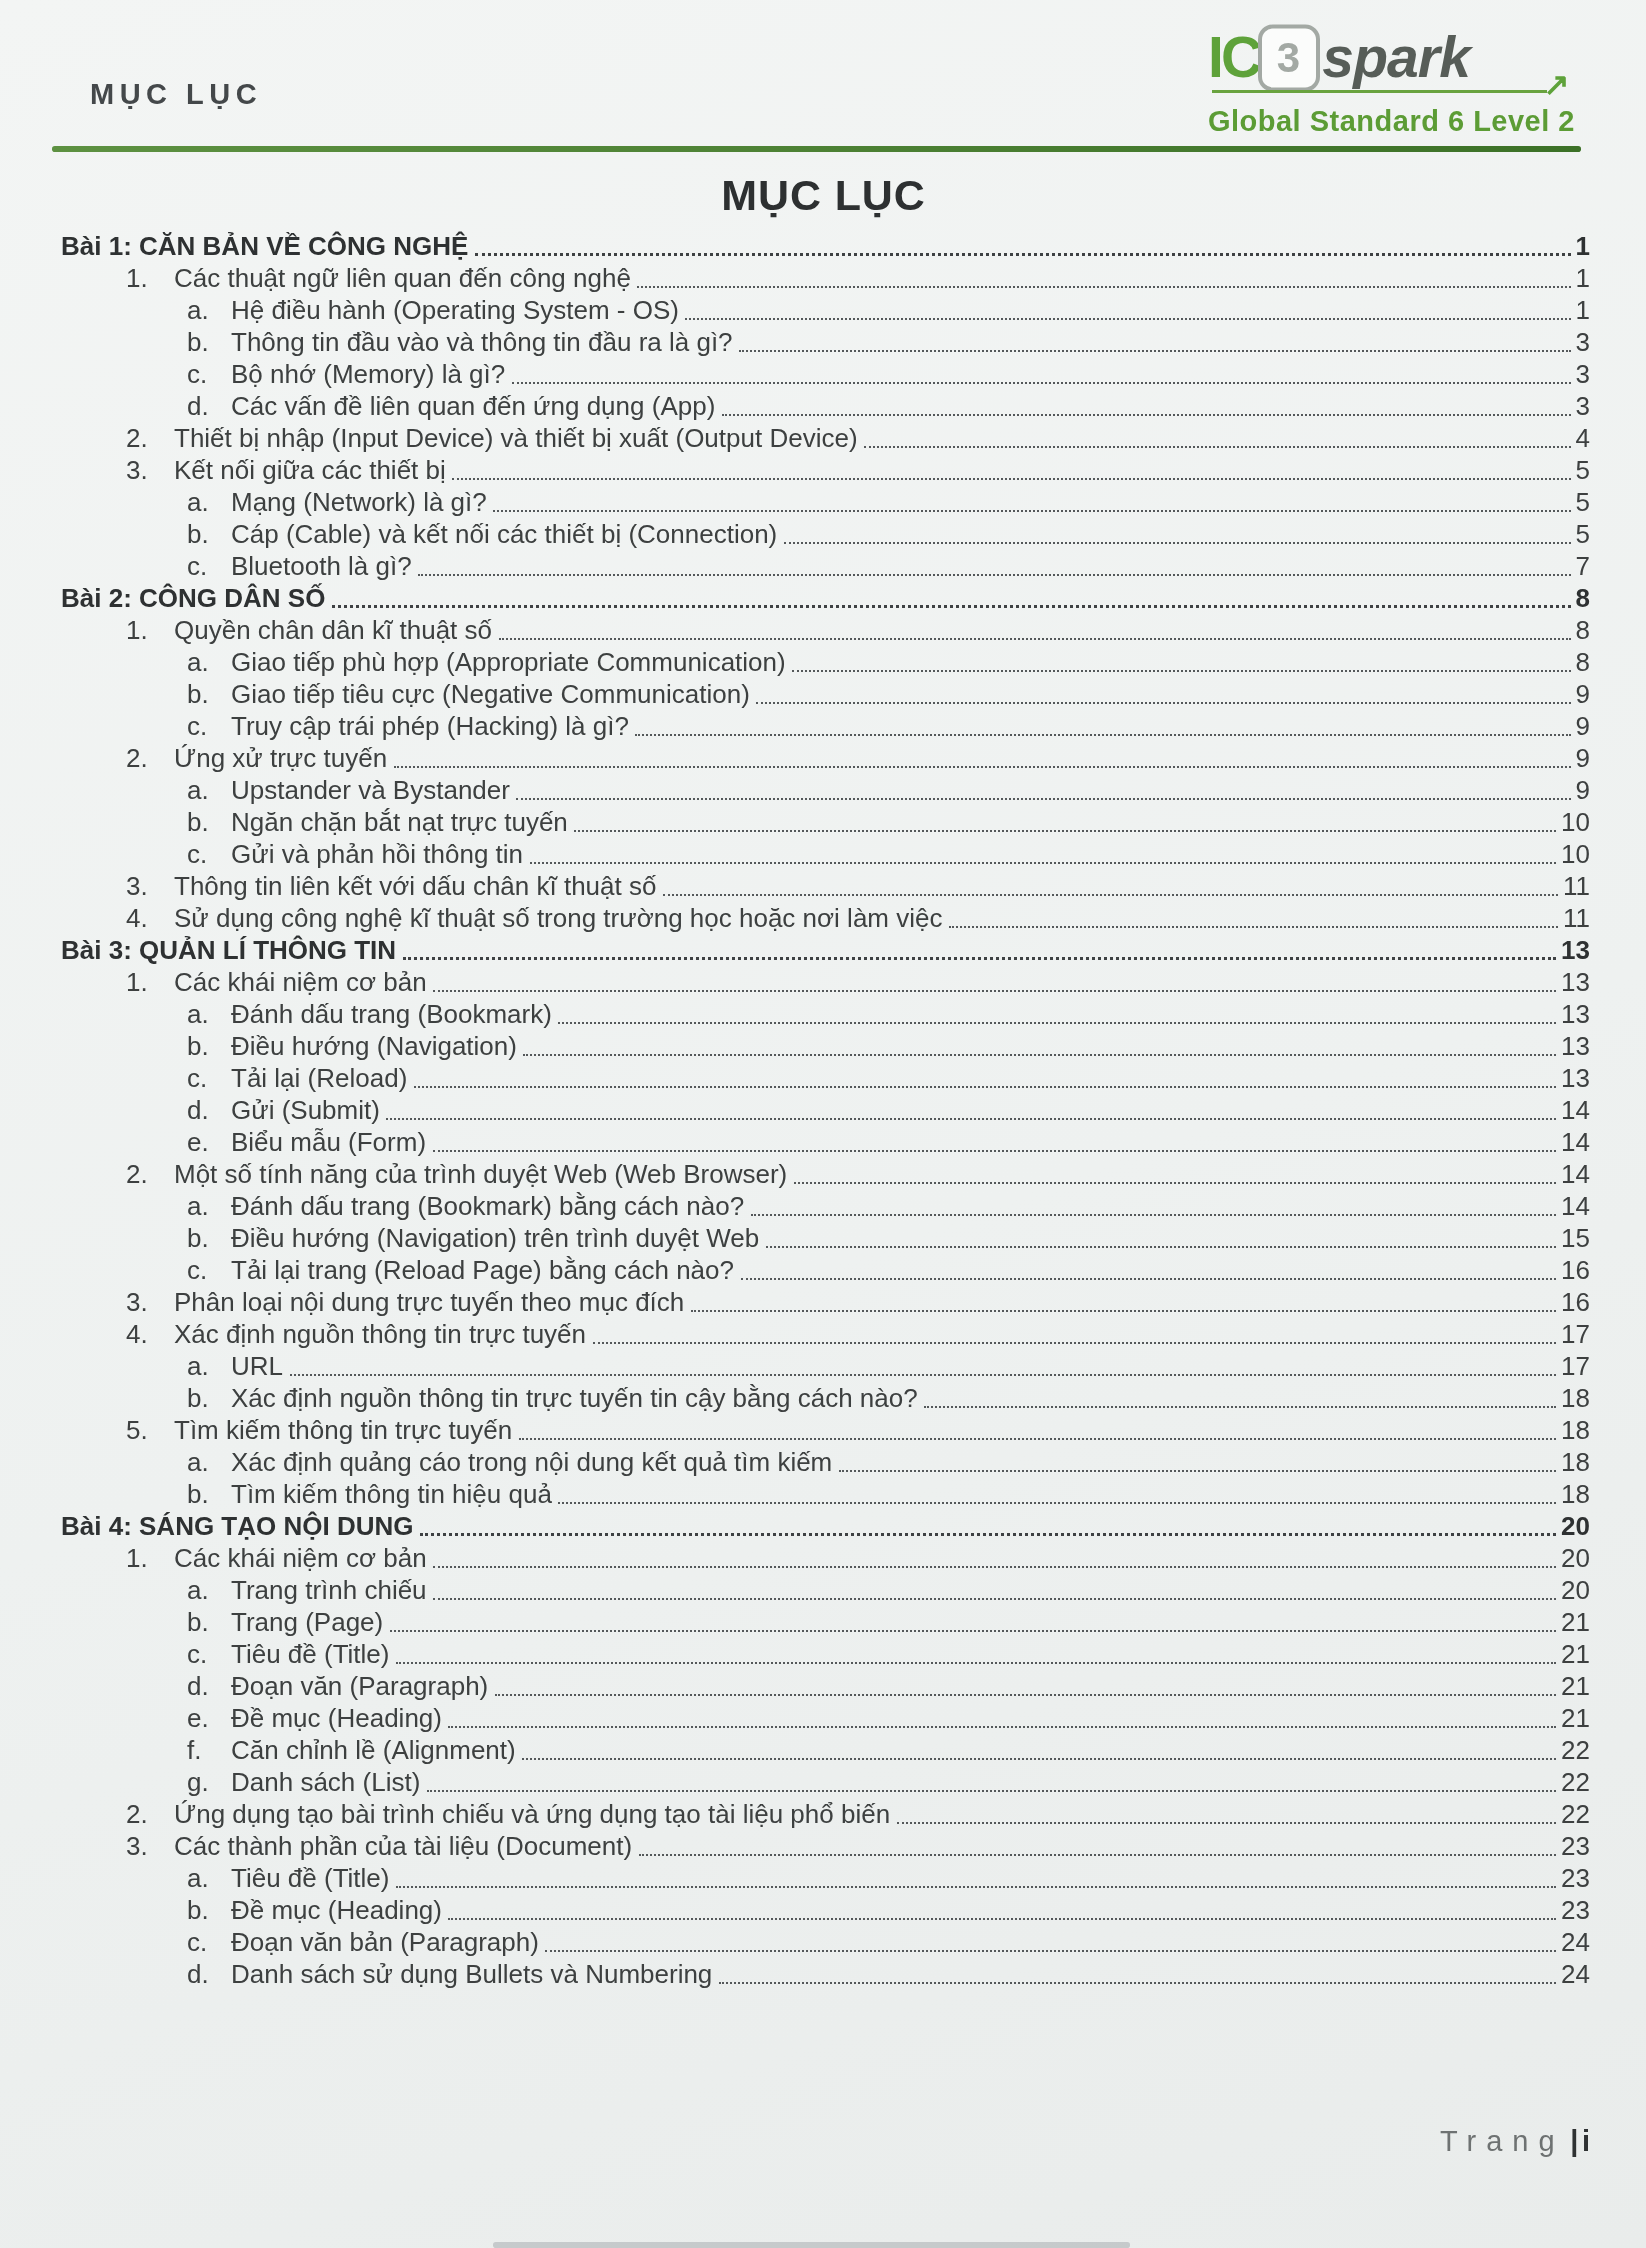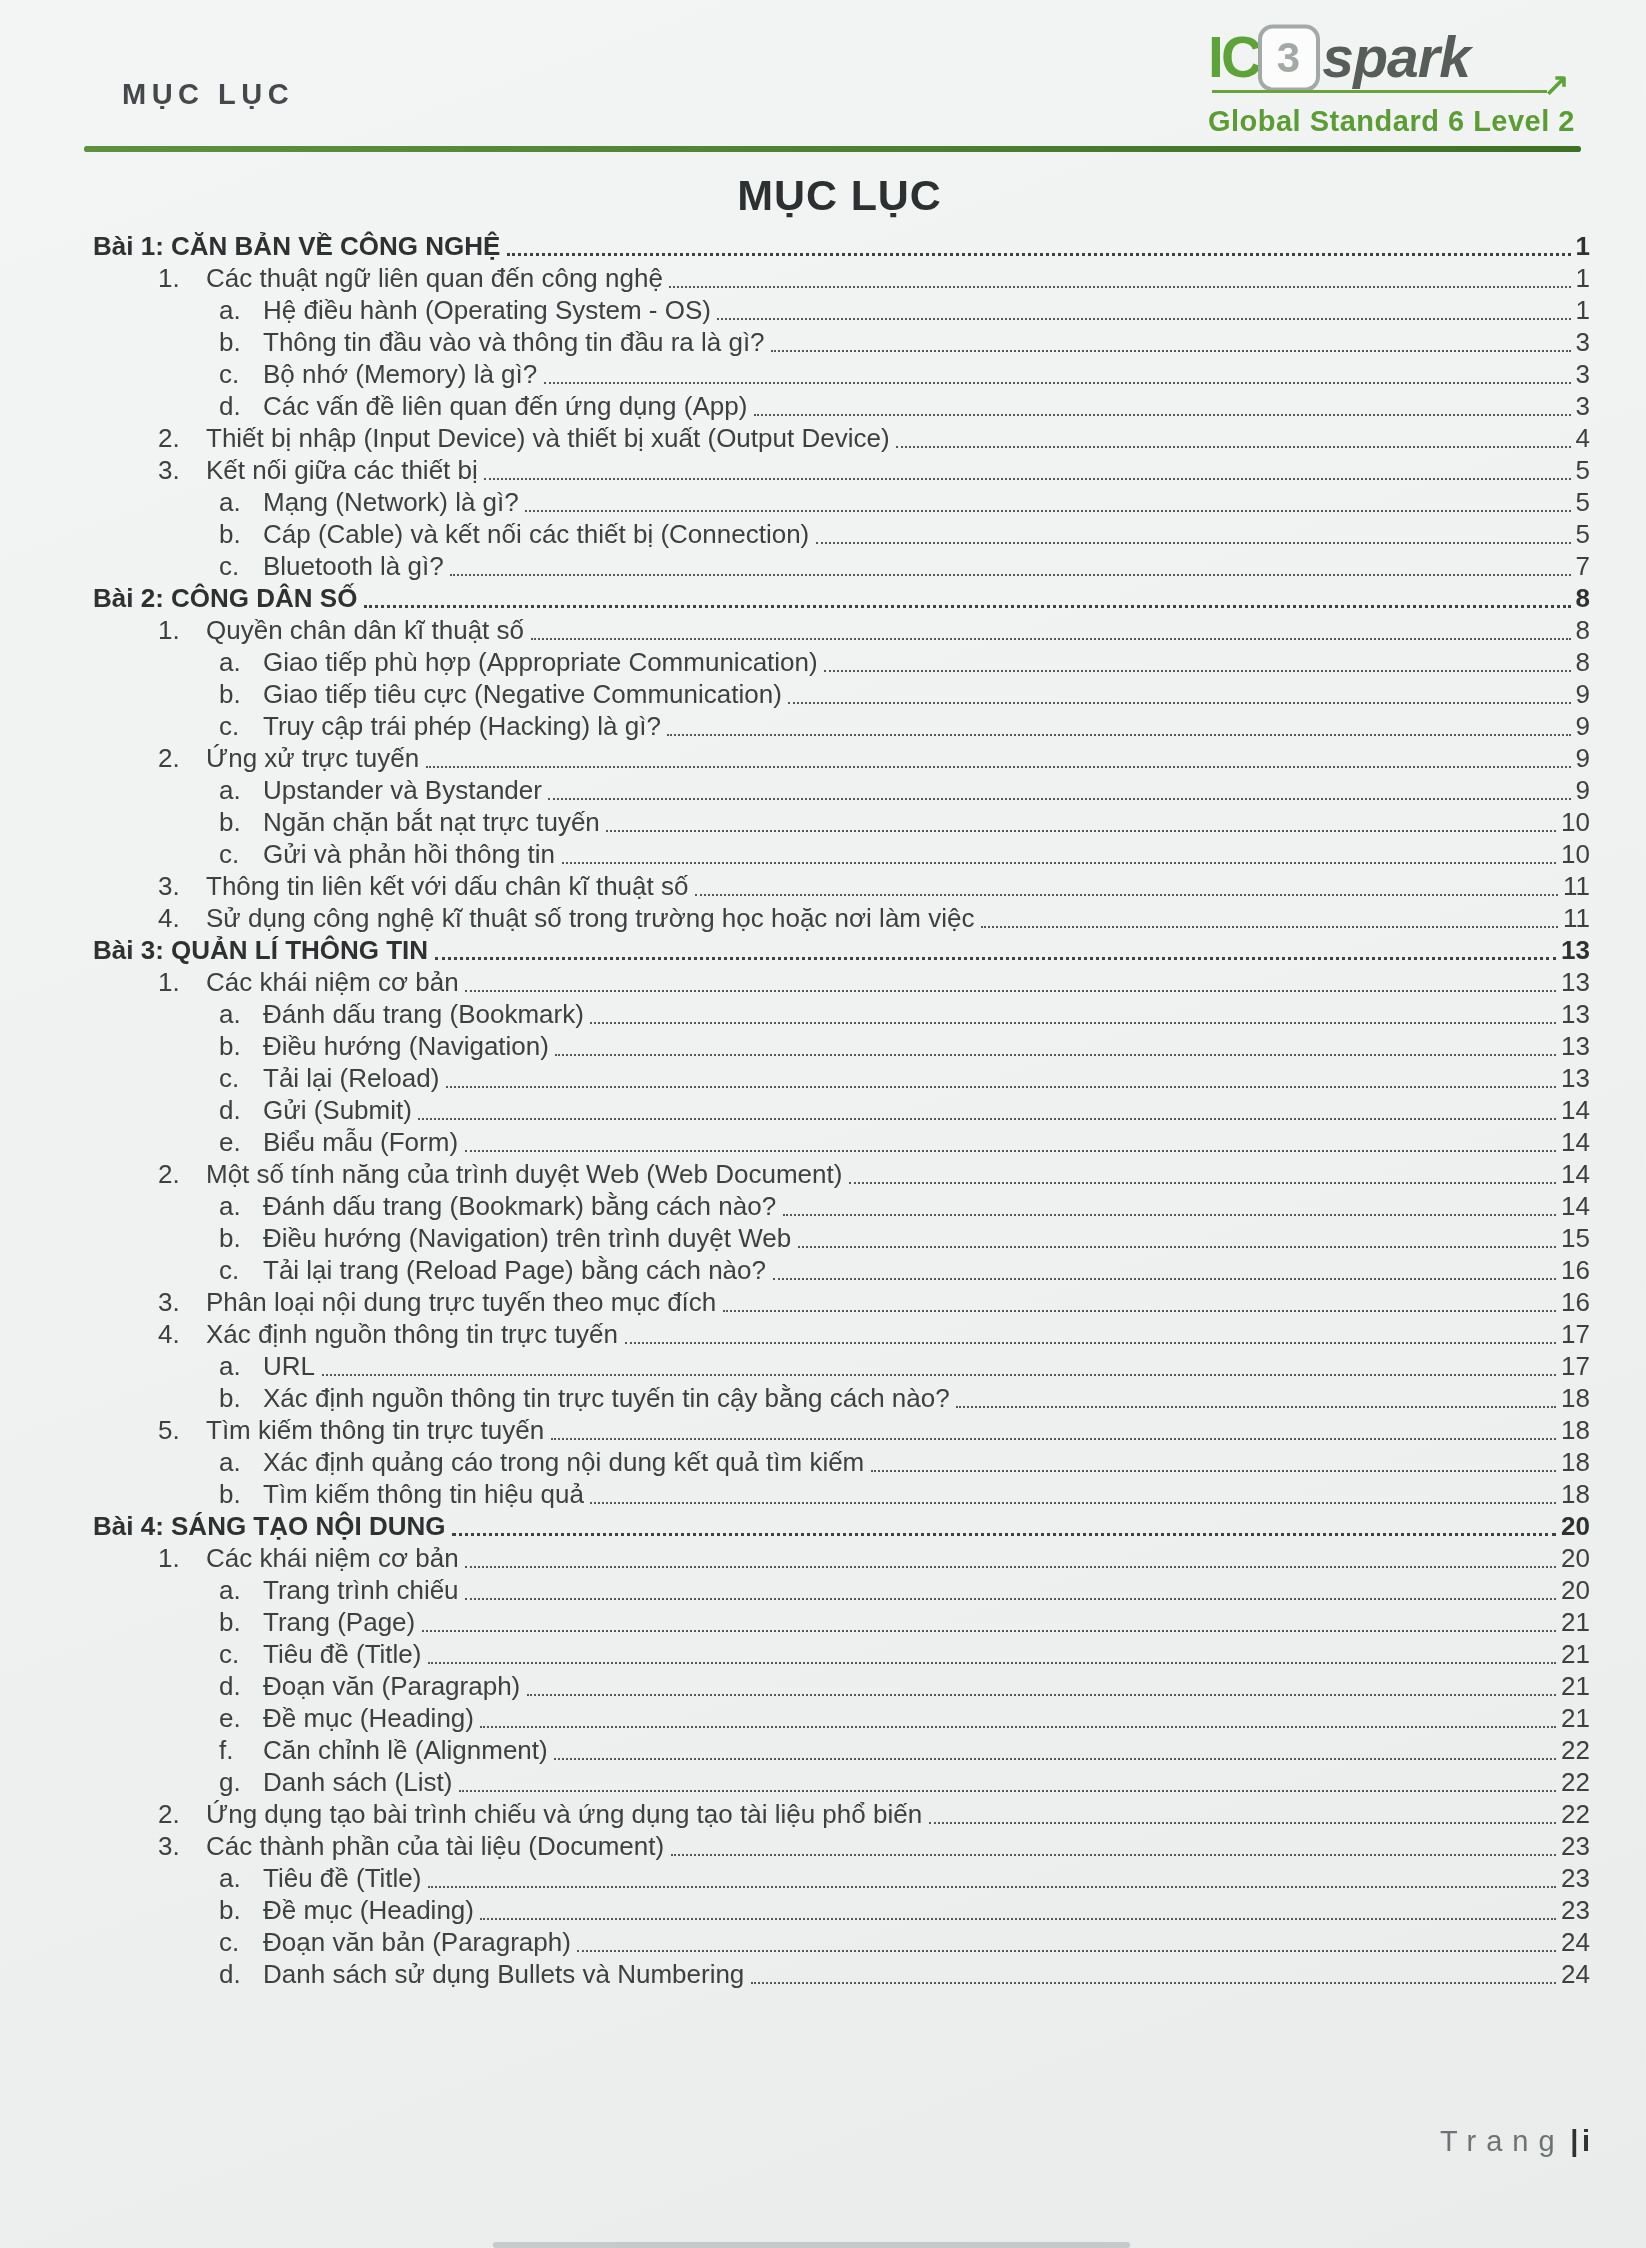--- a/index.html
+++ b/index.html
@@ -2,21 +2,21 @@
 <html lang="vi" style="font-size:14.8px"><head>
 <meta charset="utf-8">
 <title>MỤC LỤC</title>
 <style>
   html,body{margin:0;padding:0;}
   body{
     width:1647px;height:2248px;position:relative;overflow:hidden;
     background:linear-gradient(160deg,#f3f5f4 0%,#eef1f0 55%,#e9eceb 100%);
     font-family:"Liberation Sans",sans-serif;color:#3d4040;
   }
-  .page{position:absolute;inset:0;padding-left:32px;}
+  .page{position:absolute;inset:0;}
   
   .hdr{position:relative;height:159px;}
   .hdr-left{
     position:absolute;left:90px;top:78px;
     font-size:29px;font-weight:bold;letter-spacing:5.5px;color:#44484a;
   }
   .green-rule{
     position:absolute;left:52px;right:66px;bottom:7.4px;height:5.5px;
     background:linear-gradient(to right,#5d9141,#3c7127);border-radius:2.8px;
   }
@@ -257,21 +257,21 @@
         <span class="p">14</span>
       </div>
       <div class="row lv2">
         <span class="n">e.</span>
         <span class="t">Biểu mẫu (Form)</span>
         <span class="dots"></span>
         <span class="p">14</span>
       </div>
       <div class="row lv1">
         <span class="n">2.</span>
-        <span class="t">Một số tính năng của trình duyệt Web (Web Document)</span>
+        <span class="t">Một số tính năng của trình duyệt Web (Web Browser)</span>
         <span class="dots"></span>
         <span class="p">14</span>
       </div>
       <div class="row lv2">
         <span class="n">a.</span>
         <span class="t">Đánh dấu trang (Bookmark) bằng cách nào?</span>
         <span class="dots"></span>
         <span class="p">14</span>
       </div>
       <div class="row lv2">

